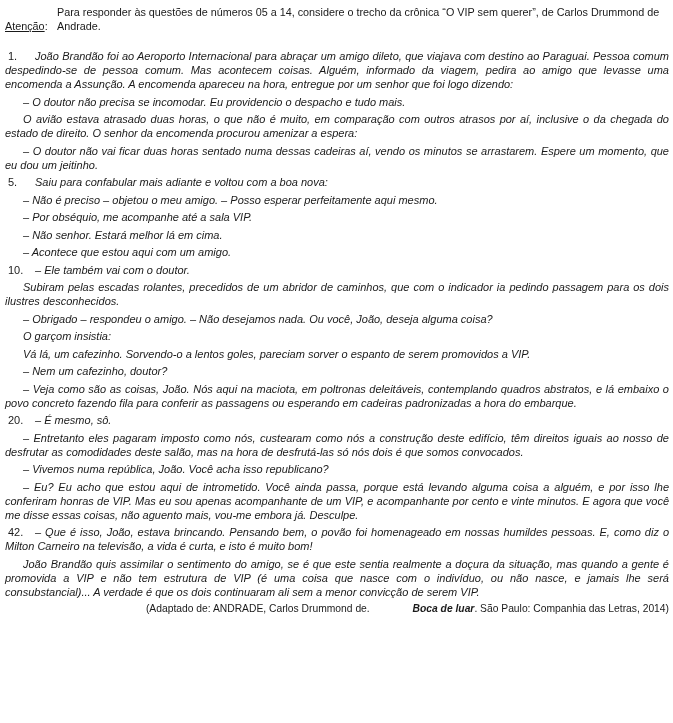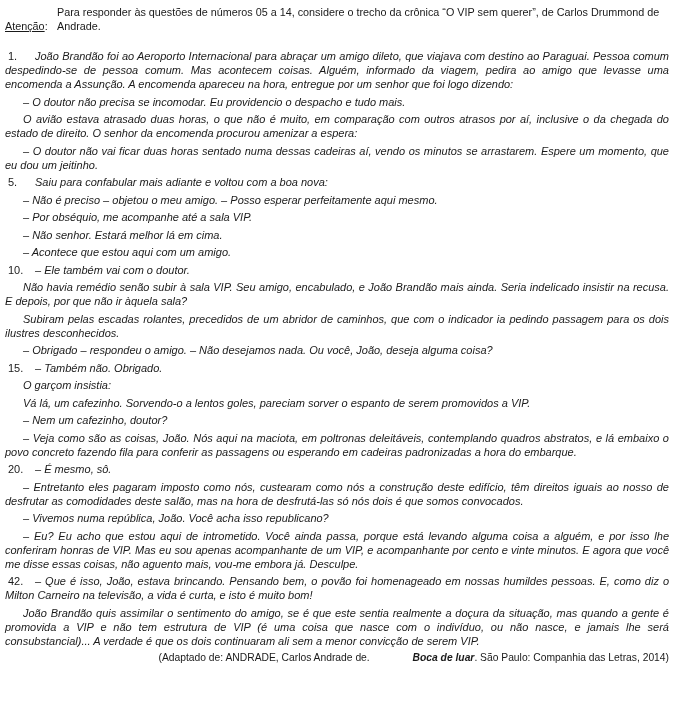--- a/index.html
+++ b/index.html
@@ -114,40 +114,32 @@
   <p class="para">
     
     <span class="ptext">– Acontece que estou aqui com um amigo.</span>
   </p>
 
   <p class="para numbered">
     <span class="pnum">10.</span>
     <span class="ptext">– Ele também vai com o doutor.</span>
   </p>
 
-  <p class="para">
-    
-    <span class="ptext">Não havia remédio senão subir à sala VIP. Seu amigo, encabulado, e João Brandão mais ainda. Seria indelicado insistir na recusa. E depois, por que não ir àquela sala?</span>
-  </p>
 
   <p class="para">
     
     <span class="ptext">Subiram pelas escadas rolantes, precedidos de um abridor de caminhos, que com o indicador ia pedindo passagem para os dois ilustres desconhecidos.</span>
   </p>
 
 
   <p class="para">
     
     <span class="ptext">– Obrigado – respondeu o amigo. – Não desejamos nada. Ou você, João, deseja alguma coisa?</span>
   </p>
 
-  <p class="para numbered">
-    <span class="pnum">15.</span>
-    <span class="ptext">– Também não. Obrigado.</span>
-  </p>
 
   <p class="para">
     
     <span class="ptext">O garçom insistia:</span>
   </p>
 
   <p class="para">
     
     <span class="ptext">Vá lá, um cafezinho. Sorvendo-o a lentos goles, pareciam sorver o espanto de serem promovidos a VIP.</span>
   </p>
@@ -188,16 +180,16 @@
     <span class="ptext">– Que é isso, João, estava brincando. Pensando bem, o povão foi homenageado em nossas humildes pessoas. E, como diz o Milton Carneiro na televisão, a vida é curta, e isto é muito bom!</span>
   </p>
 
   <p class="para">
     
     <span class="ptext">João Brandão quis assimilar o sentimento do amigo, se é que este sentia realmente a doçura da situação, mas quando a gente é promovida a VIP e não tem estrutura de VIP (é uma coisa que nasce com o indivíduo, ou não nasce, e jamais lhe será consubstancial)... A verdade é que os dois continuaram ali sem a menor convicção de serem VIP.</span>
   </p>
 </div>
 
   <div class="attribution">
-    <span>(Adaptado de: ANDRADE, Carlos Andrade de. </span><span class="book">Boca de luar</span><span>. São Paulo: Companhia das Letras, 2014)</span>
+    <span>(Adaptado de: ANDRADE, Carlos Drummond de. </span><span class="book">Boca de luar</span><span>. São Paulo: Companhia das Letras, 2014)</span>
   </div>
 
 </div>
 
 </body></html>

